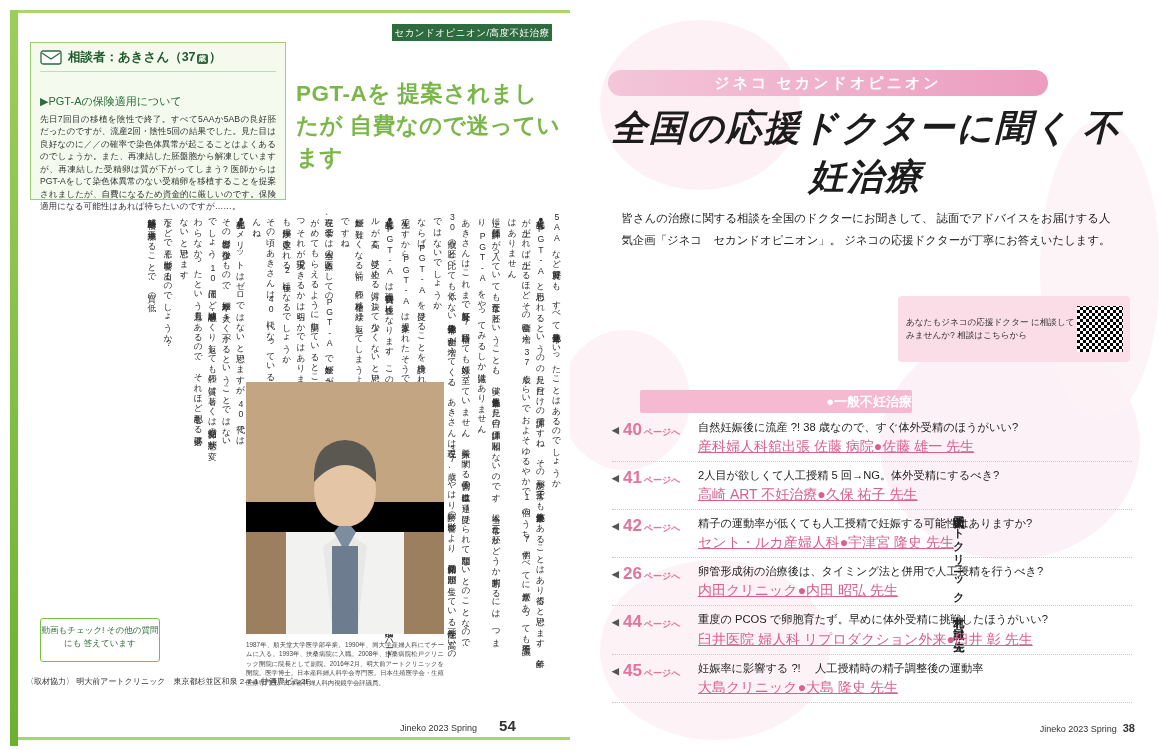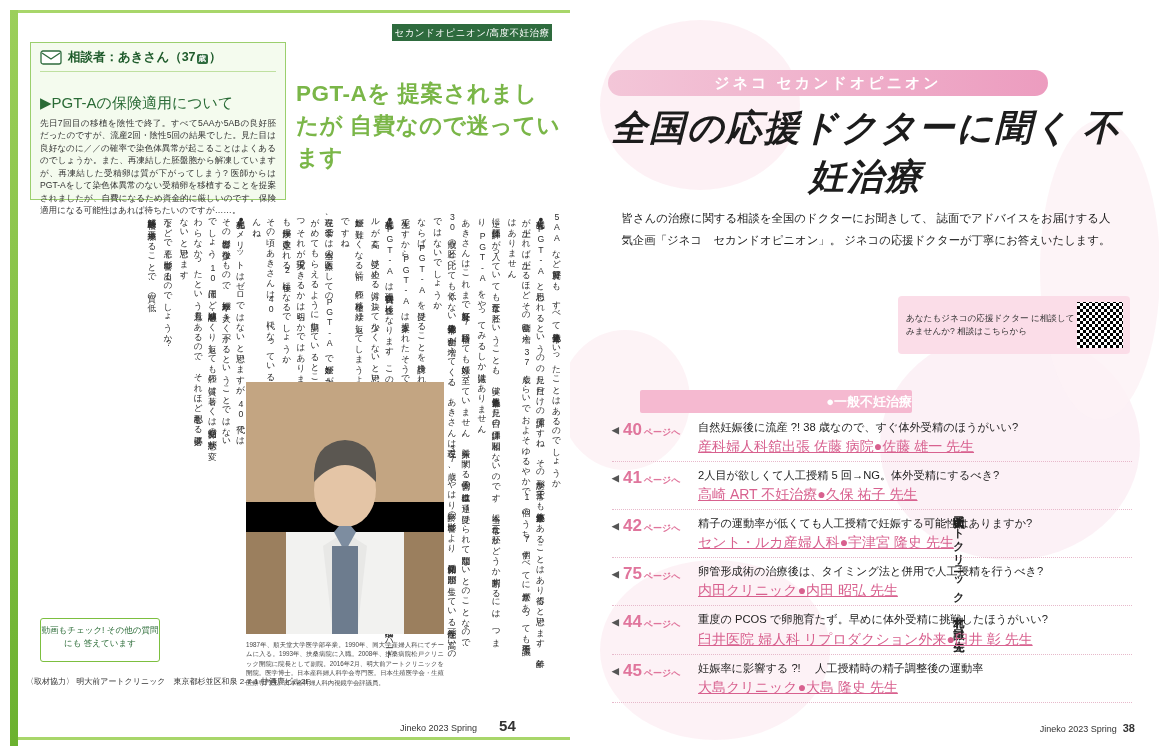--- a/index.html
+++ b/index.html
@@ -75,21 +75,21 @@
   .consult-head .label {
     font-size: 12.5px; color: #1d5a2a; font-weight: bold;
   }
   .mail-icon { width: 22px; height: 15px; flex: 0 0 auto;}
   .age-badge {
     display:inline-block;
     background:#2e6b3e; color:#fff; border-radius:2px;
     font-size:7.5px; padding:0 2px; margin:0 1px;
   }
   .consult-sub {
-    font-size: 15px; color: #2a6b36; margin-bottom: 4px;
+    font-size: 11px; color: #2a6b36; margin-bottom: 4px;
   }
   .consult-body {
     font-size: 8.6px; line-height: 1.45; color: #333; text-align: justify;
   }
 
   
   .lead-title {
     position: absolute;
     left: 296px; top: 78px;
     width: 264px;
@@ -209,21 +209,21 @@
     left: 616px; top: 208px;
     width: 500px;
     text-align: center;
     font-size: 11.4px;
     line-height: 1.9;
     color: #222;
   }
   .qr-box {
     position: absolute;
     left: 898px; top: 296px;
-    width: 232px; height: 58px;
+    width: 232px; height: 66px;
     background: #fbdde8;
     border-radius: 4px;
     display: flex; align-items: center;
   }
   .qr-text {
     font-size: 8.6px; color: #333; line-height: 1.55;
     padding-left: 8px; flex: 1;
   }
   .qr-code {
     width: 46px; height: 46px; margin-right: 7px;
@@ -404,21 +404,21 @@
         <span class="unit">ページへ</span>
       </div>
       <div class="toc-main">
         <div class="toc-q">精子の運動率が低くても人工授精で妊娠する可能性はありますか?</div>
         <div class="toc-a">セント・ルカ産婦人科●宇津宮 隆史 先生</div>
       </div>
     </div>
     <div class="toc-row">
       <div class="toc-pg">
         <span class="tri">◀</span>
-        <span class="num">75</span>
+        <span class="num">26</span>
         <span class="unit">ページへ</span>
       </div>
       <div class="toc-main">
         <div class="toc-q">卵管形成術の治療後は、タイミング法と併用で人工授精を行うべき?</div>
         <div class="toc-a">内田クリニック●内田 昭弘 先生</div>
       </div>
     </div>
     <div class="toc-row">
       <div class="toc-pg">
         <span class="tri">◀</span>

